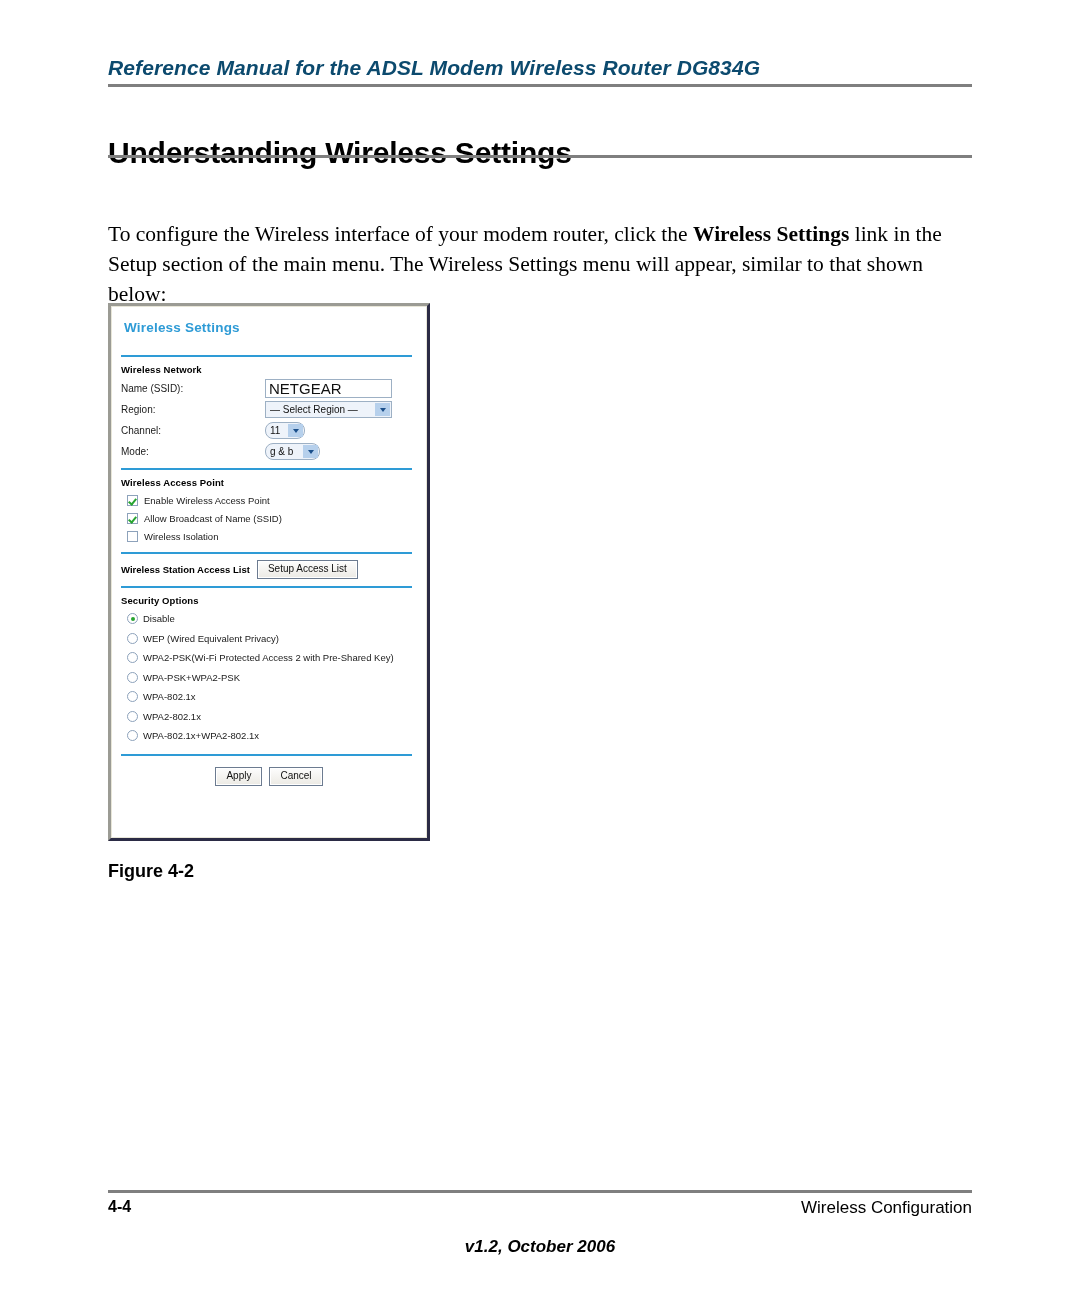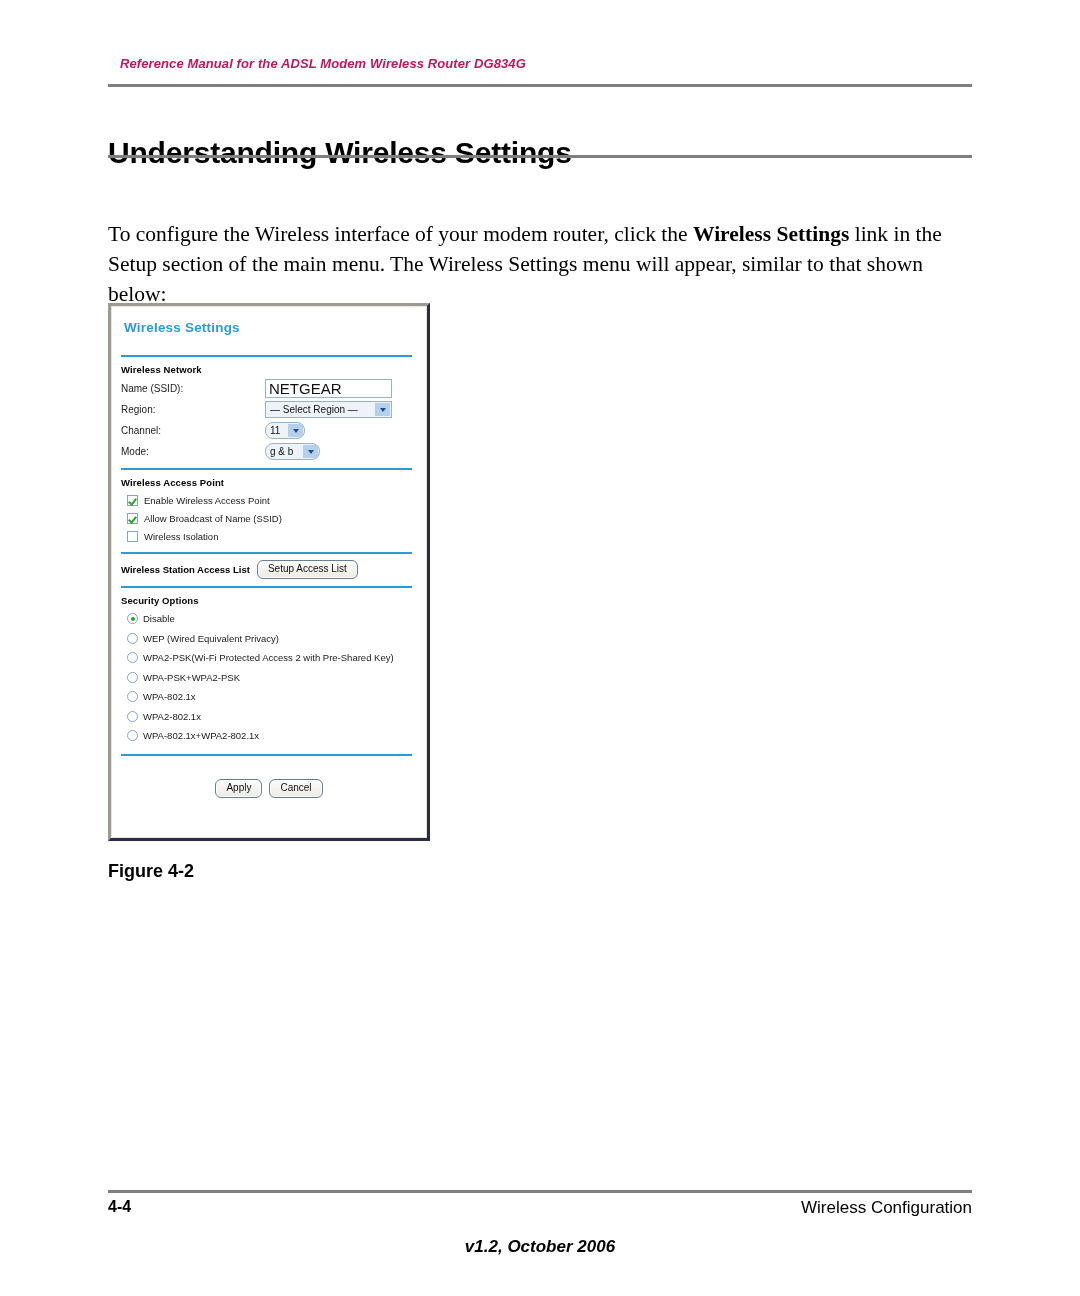--- a/index.html
+++ b/index.html
@@ -19,28 +19,28 @@
   .page {
     position: absolute;
     left: 0; top: 0;
     width: 1080px;
     height: 1296px;
   }
 
   
   .running-header {
     position: absolute;
-    left: 120px;
+    left: 108px;
     top: 56px;
     width: 864px;
     font-family: "Liberation Sans", sans-serif;
     font-style: italic;
     font-weight: bold;
-    font-size: 13px;
-    color: #be185d;
+    font-size: 21px;
+    color: #0c4a6e;
     letter-spacing: 0.1px;
     white-space: nowrap;
   }
   .rule-header {
     position: absolute;
     left: 108px;
     top: 84px;
     width: 864px;
     height: 3px;
     background: #7f7f7f;
@@ -253,21 +253,21 @@
     margin-right: 7px;
     white-space: nowrap;
   }
   .xpbtn {
     box-sizing: border-box;
     font-family: "Liberation Sans", sans-serif;
     font-size: 10px;
     color: #111111;
     background: linear-gradient(#fdfdfd, #eceae4);
     border: 1px solid #6c7b90;
-    border-radius: 6px;
+    border-radius: 0;
     padding: 2px 10px 3px 10px;
     line-height: 12px;
     white-space: nowrap;
     box-shadow: inset 0 0 0 1px #ffffff;
   }
 
   
   .rdrow {
     display: flex;
     align-items: center;
@@ -296,21 +296,21 @@
     font-family: "Liberation Sans", sans-serif;
     font-size: 9.5px;
     color: #1a1a1a;
     white-space: nowrap;
   }
 
   .btnrow {
     display: flex;
     justify-content: center;
     gap: 7px;
-    margin-top: 23px;
+    margin-top: 11px;
   }
 
   
   .fig-caption {
     position: absolute;
     left: 108px;
     top: 861px;
     font-family: "Liberation Sans", sans-serif;
     font-weight: bold;
     font-size: 18px;

